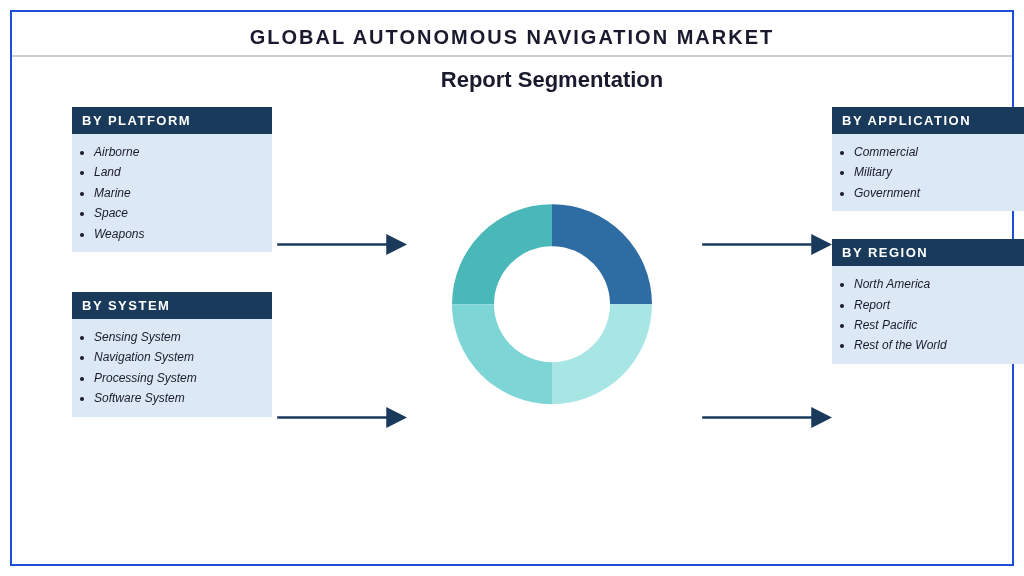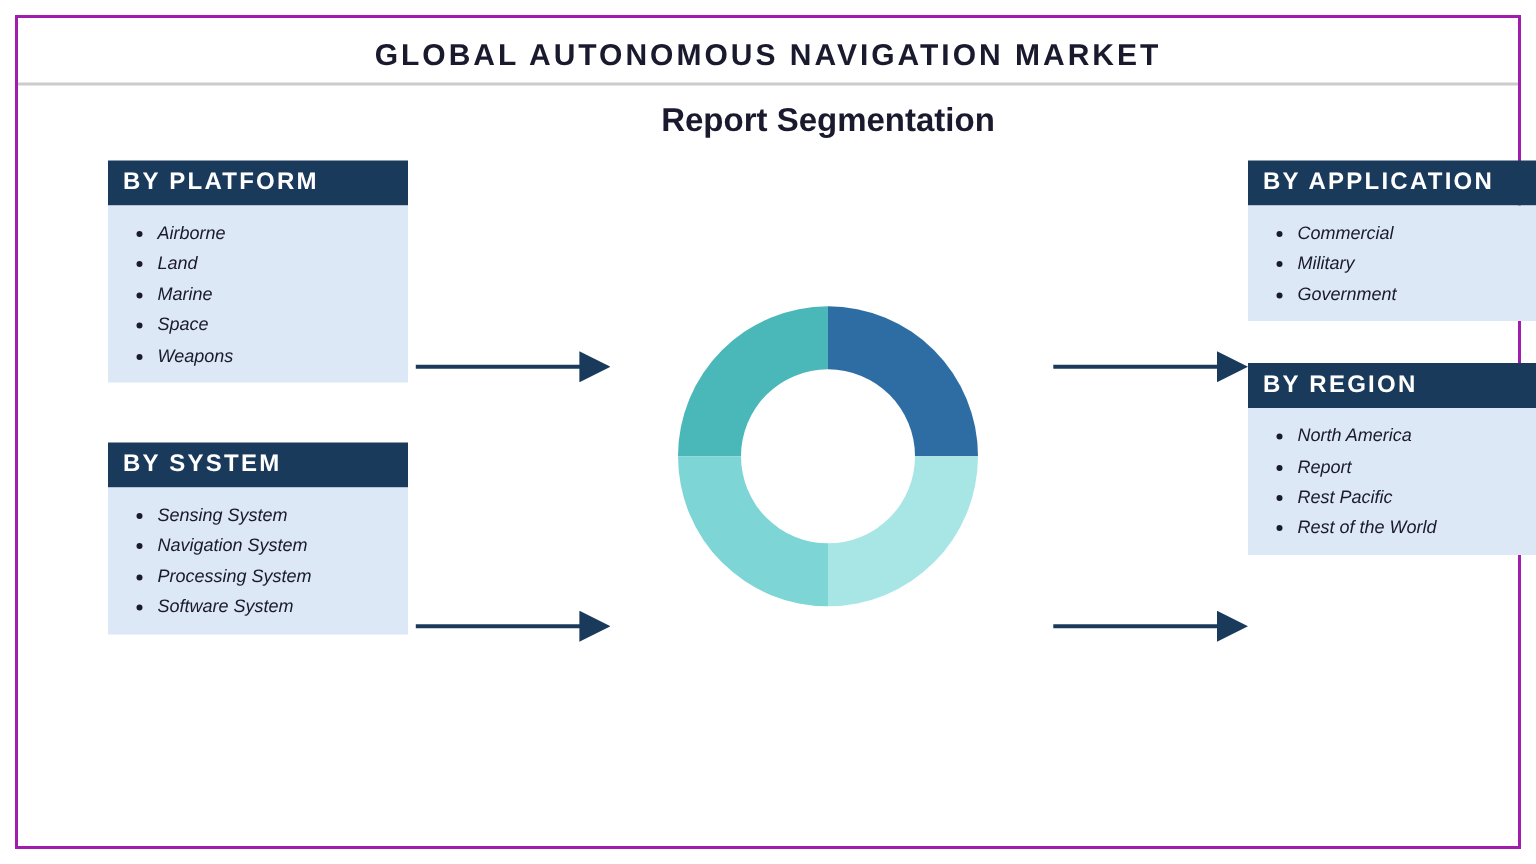--- a/index.html
+++ b/index.html
@@ -7,21 +7,21 @@
       width: 1024px;
       height: 576px;
       background: #ffffff;
       font-family: Arial, sans-serif;
       overflow: hidden;
     }
     .outer-border {
       width: 1004px;
       height: 556px;
       margin: 10px auto;
-      border: 2px solid #a21caf;
+      border: 2px solid #1d4ed8;
       position: relative;
     }
     .main-title {
       text-align: center;
       font-size: 20px;
       font-weight: 900;
       letter-spacing: 2px;
       color: #1a1a2e;
       padding: 14px 0 6px 0;
       border-bottom: 2px solid #cccccc;
@@ -62,28 +62,28 @@
       display: flex;
       flex-direction: column;
       gap: 28px;
     }
     .segment-box {
       width: 200px;
     }
     .segment-header {
       background-color: #1a3a5c;
       color: #ffffff;
-      font-size: 16px;
+      font-size: 13px;
       font-weight: 700;
       letter-spacing: 1.5px;
       padding: 6px 10px;
     }
     .segment-body {
       background-color: #dce8f5;
-      padding: 8px 19px;
+      padding: 8px 8px;
       font-size: 12px;
       color: #1a1a2e;
       font-style: italic;
     }
     .segment-body ul {
       list-style: disc;
       padding-left: 14px;
       line-height: 1.7;
     }
     

